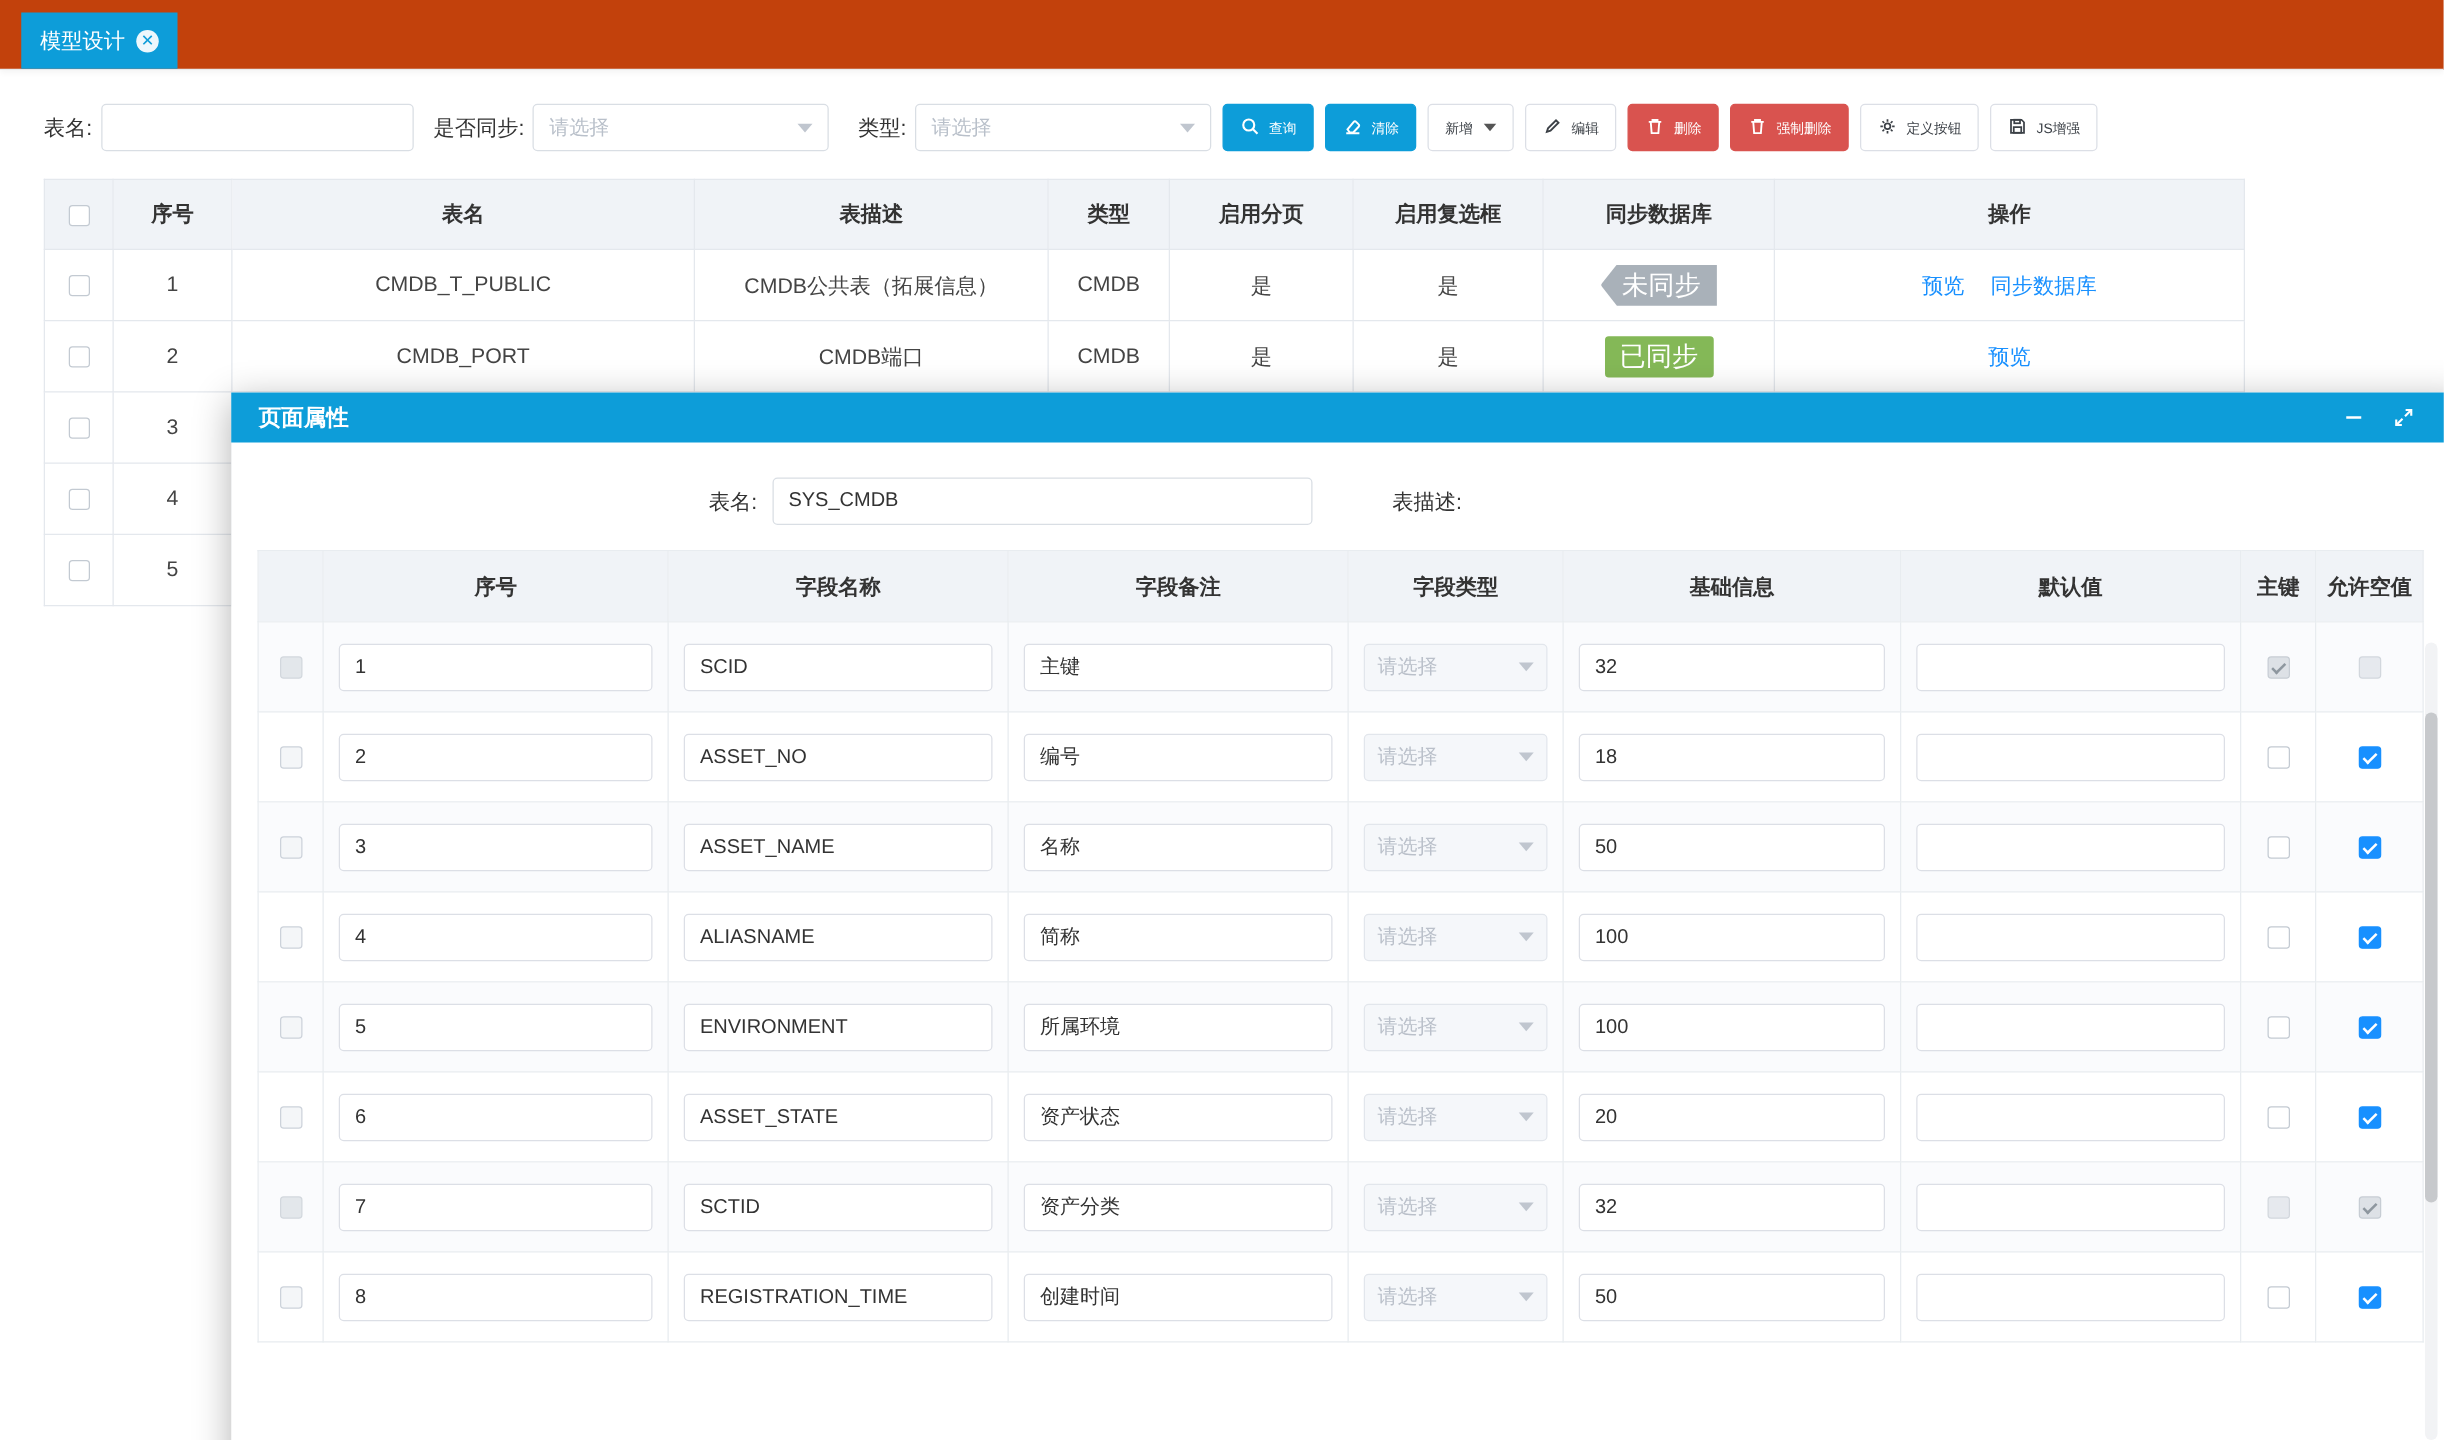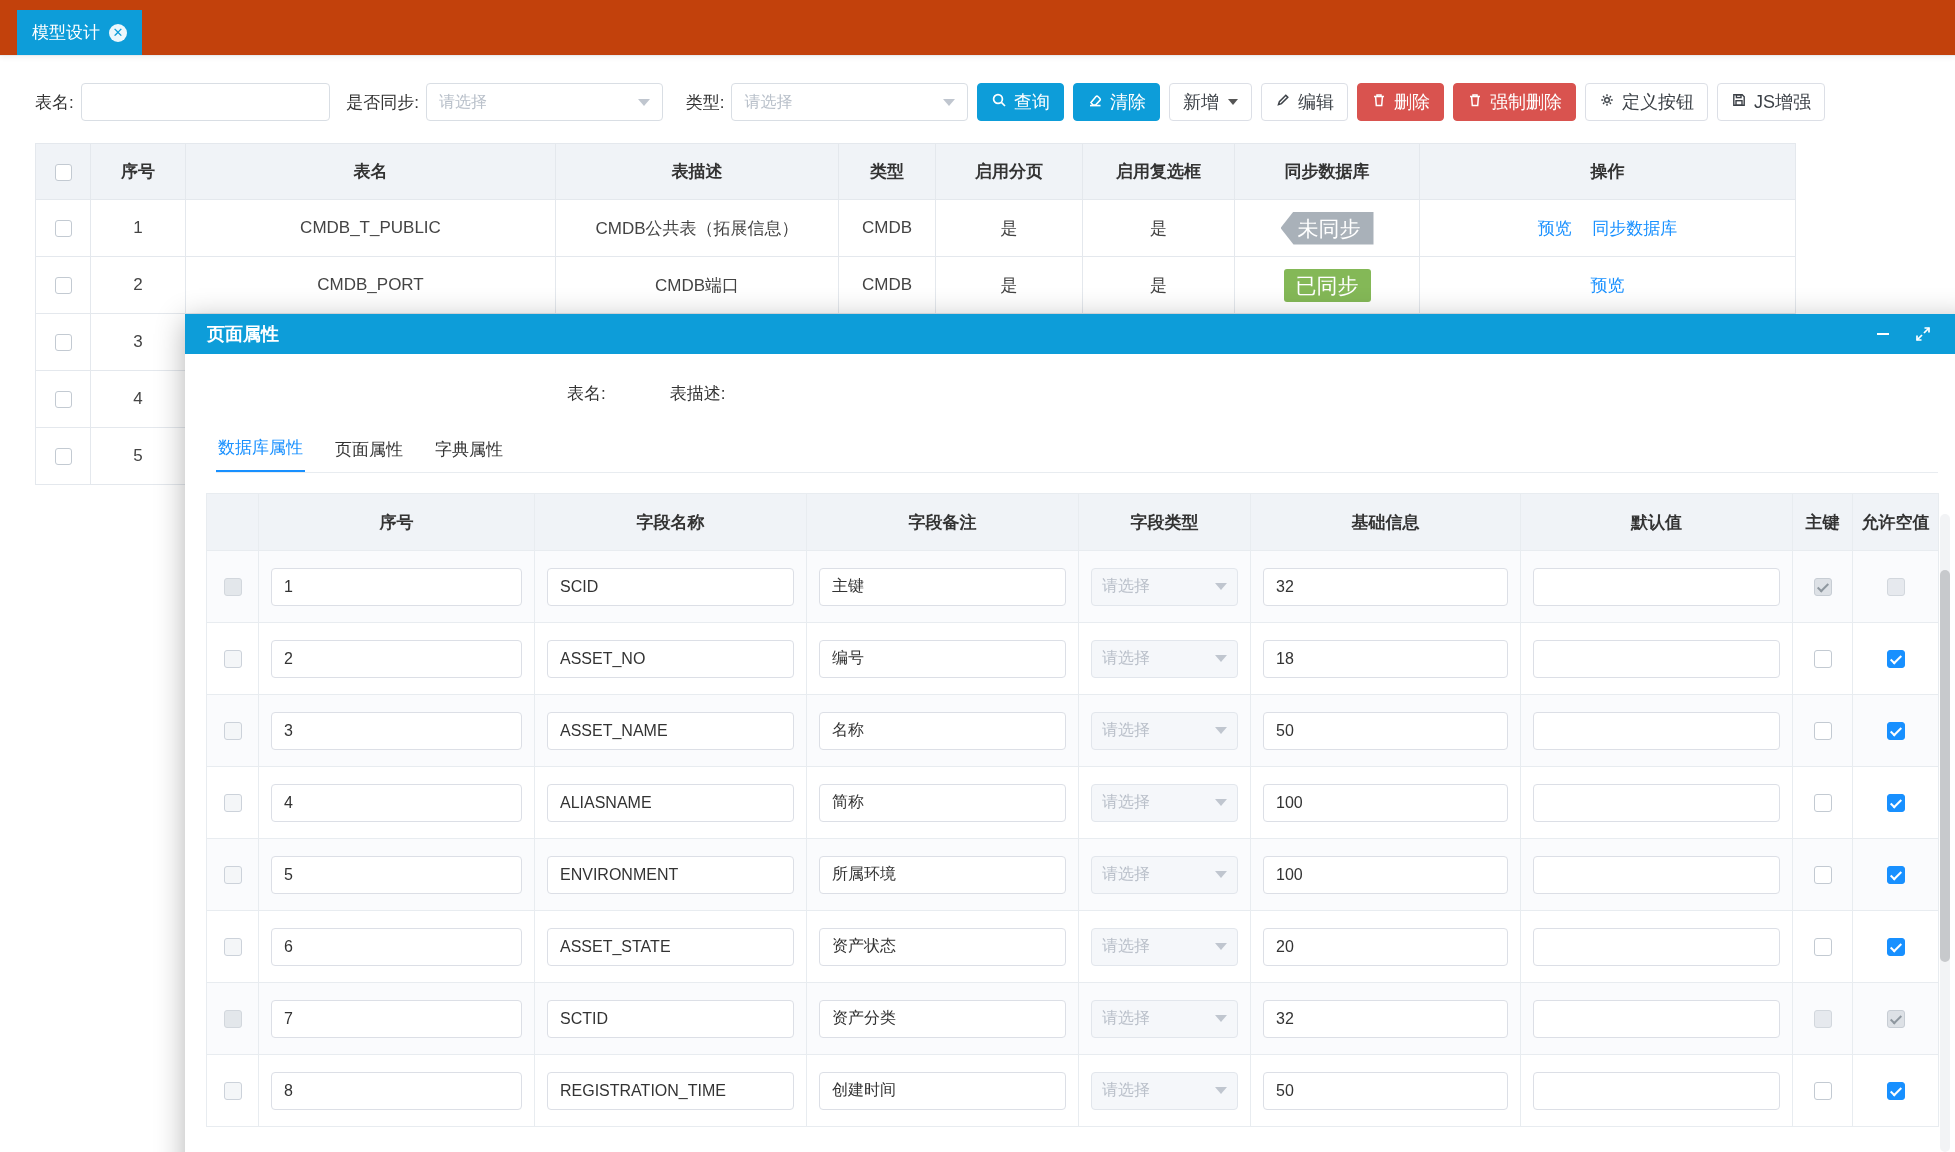--- a/index.html
+++ b/index.html
@@ -24,21 +24,21 @@
   .tab-close{width:18px;height:18px;border-radius:50%;background:rgba(255,255,255,.92);
     color:var(--primary);font-size:13px;font-weight:bold;display:flex;align-items:center;justify-content:center;line-height:1;}
   
   .toolbar{position:absolute;top:82px;left:35px;width:1790px;height:40px;display:flex;align-items:center;gap:9px;white-space:nowrap;}
   .toolbar .lbl{color:#333;margin-right:-2px;}
   .txt{height:38px;width:250px;border:1px solid #d9dee4;border-radius:4px;padding:0 12px;font-size:16px;color:#333;outline:none;}
   .select{height:38px;width:237px;border:1px solid #d9dee4;border-radius:4px;background:#fff;
     display:flex;align-items:center;justify-content:space-between;padding:0 12px;color:#b9c0ca;font-size:16px;cursor:pointer;}
   .caret{width:0;height:0;border-left:6px solid transparent;border-right:6px solid transparent;border-top:7px solid #c0c6cf;margin-left:8px;flex:none;}
   .btn{height:38px;display:inline-flex;align-items:center;gap:7px;padding:0 13px;border:1px solid #dcdfe6;
-    border-radius:4px;background:#fff;color:#3c4147;font-size:18px;cursor:pointer;flex:none;}
+    border-radius:4px;background:#fff;color:#3c4147;font-size:11px;cursor:pointer;flex:none;}
   .btn svg{flex:none;}
   .btn.primary{background:var(--primary);border-color:var(--primary);color:#fff;}
   .btn.danger{background:var(--danger);border-color:var(--danger);color:#fff;}
   .btn .dcaret{width:0;height:0;border-left:5px solid transparent;border-right:5px solid transparent;border-top:6px solid #555;margin-left:2px;}
   
   .cb{display:inline-block;width:17px;height:17px;border:1px solid #c3cad2;border-radius:3px;background:#fff;position:relative;vertical-align:middle;cursor:pointer;}
   .cb.checked{background:#1890ff;border-color:#1890ff;}
   .cb.checked::after{content:"";position:absolute;left:5px;top:1px;width:4px;height:9px;border:solid #fff;border-width:0 2px 2px 0;transform:rotate(45deg);}
   .cb.disabled{background:#e6e9ee;border-color:#d2d7dd;cursor:default;}
   .cb.checked.disabled{background:#dde1e6;border-color:#c7cdd4;}
@@ -273,28 +273,24 @@
       <span class="micon">
           <svg width="18" height="18" viewBox="0 0 18 18" stroke="currentColor" stroke-width="2">
             <path d="M4 4l10 10M14 4L4 14"></path>
           </svg>
         </span>
     </div>
   </div>
 
   <div class="mform">
     <span class="flbl" style="margin-left:382px">表名:</span>
+    <input style="margin-left: 12px; width: 432px;" value="SYS_CMDB">
     <span class="flbl" style="margin-left:64px">表描述:</span>
   </div>
 
-  <div class="mtabs">
-    <span class="mtab active">数据库属性</span>
-    <span class="mtab">页面属性</span>
-    <span class="mtab">字典属性</span>
-  </div>
 
   <table class="grid">
     <colgroup>
       <col style="width:52px">
         <col style="width:276px">
         <col style="width:272px">
         <col style="width:272px">
       <col style="width:172px">
         <col style="width:270px">
         <col style="width:272px">

